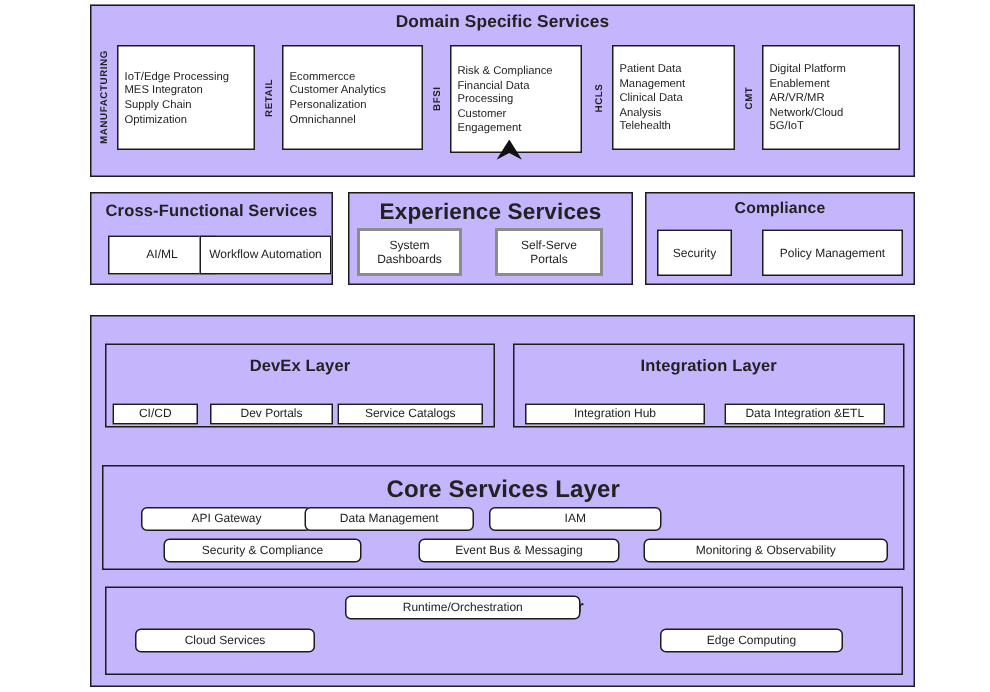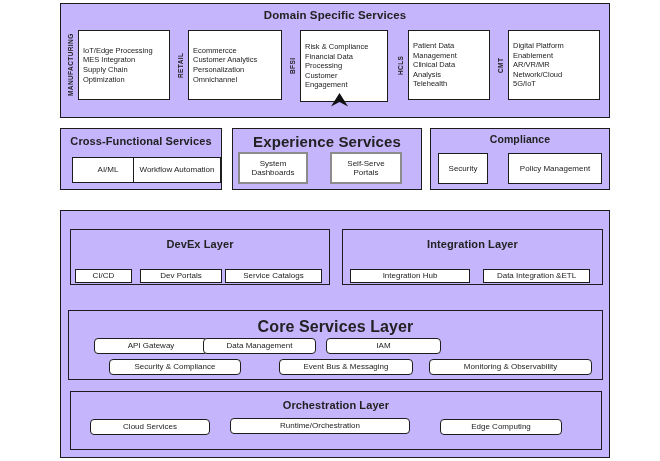--- a/index.html
+++ b/index.html
@@ -139,16 +139,16 @@
   <div class="abs chip rounded" style="left:203px;top:338px;width:113px;height:16px;">Data Management</div>
   <div class="abs chip rounded" style="left:326px;top:338px;width:115px;height:16px;">IAM</div>
   <div class="abs chip rounded" style="left:109px;top:359px;width:132px;height:16px;">Security &amp; Compliance</div>
   <div class="abs chip rounded" style="left:279px;top:359px;width:134px;height:16px;">Event Bus &amp; Messaging</div>
   <div class="abs chip rounded" style="left:429px;top:359px;width:163px;height:16px;text-align:center;">Monitoring &amp; Observability</div>
 
   <div class="abs panel" style="left:70px;top:391px;width:532px;height:59px;">
     <div class="ptitle" style="margin-top:7px;font-size:11px;">Orchestration Layer</div>
   </div>
   <div class="abs chip rounded" style="left:90px;top:419px;width:120px;height:16px;">Cloud Services</div>
-  <div class="abs chip rounded" style="left:230px;top:418px;width:180px;height:16px;">Runtime/Orchestration</div>
+  <div class="abs chip rounded" style="left:230px;top:397px;width:157px;height:16px;">Runtime/Orchestration</div>
   <div class="abs chip rounded" style="left:440px;top:419px;width:122px;height:16px;">Edge Computing</div>
 
 </div>
 
 </body></html>

